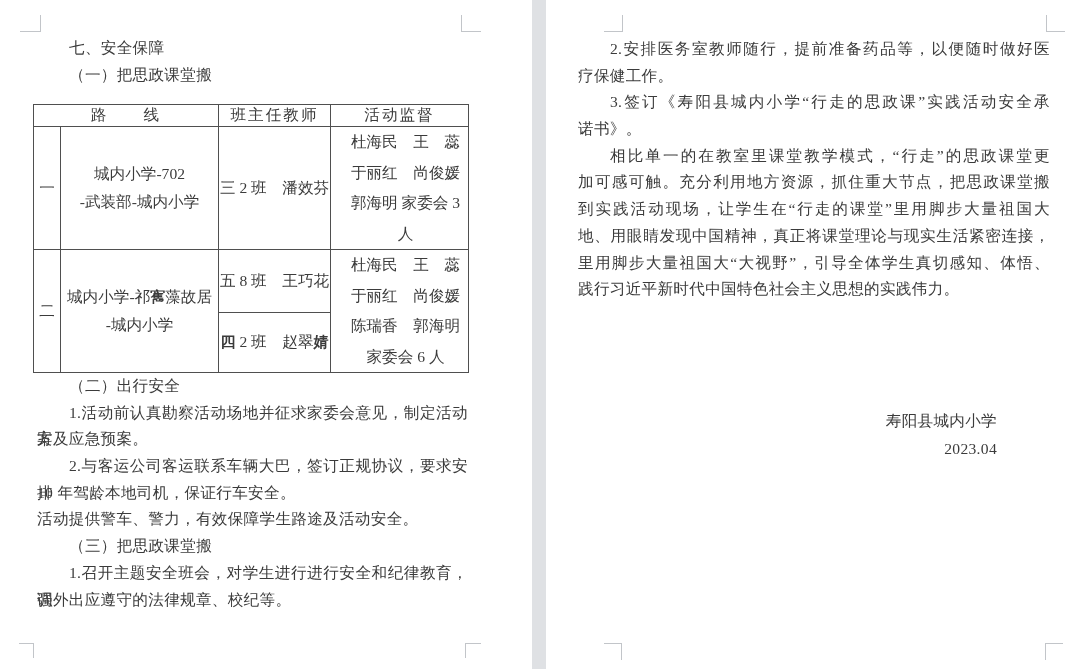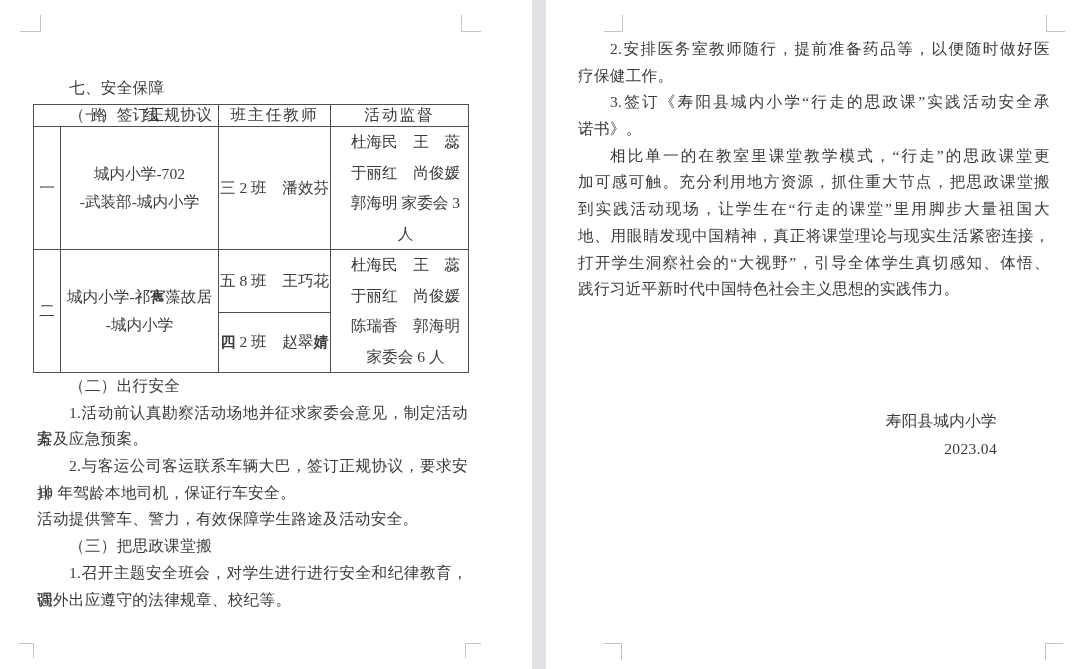--- a/index.html
+++ b/index.html
@@ -42,23 +42,23 @@
 <body>
 
 <div class="spread">
 
   <div class="page" id="page1">
     <div class="mark m-tl" style="left:20px;top:15px;width:20px;height:16px;"></div>
     <div class="mark m-tr" style="left:461px;top:15px;width:19px;height:16px;"></div>
     <div class="mark m-bl" style="left:19px;top:643px;width:14px;height:14px;"></div>
     <div class="mark m-br" style="left:465px;top:643px;width:15px;height:14px;"></div>
 
-    <div class="tblock" style="left:37px;top:35px;width:431px;margin-top:40px;">
+    <div class="tblock" style="left:37px;top:35px;width:431px;">
       <div class="line ind">七、安全保障</div>
-      <div class="line ind">（一）签订正规协议</div>
+      <div class="line ind">（一）把思政课堂搬</div>
     </div>
 
     <table class="rtable">
       <colgroup>
           <col style="width:27px">
           <col style="width:158px">
           <col style="width:112px">
           <col style="width:138px">
         </colgroup>
       <tbody>
@@ -123,21 +123,21 @@
 
     <div class="tblock" style="left:32px;top:36px;width:472px;">
       <div class="line ind fl">2.安排医务室教师随行，提前准备药品等，以便随时做好医</div>
       <div class="line">疗保健工作。</div>
       <div class="line ind fl">3.签订《寿阳县城内小学“行走的思政课”实践活动安全承</div>
       <div class="line">诺书》。</div>
       <div class="line ind fl">相比单一的在教室里课堂教学模式，“行走”的思政课堂更</div>
       <div class="line fl">加可感可触。充分利用地方资源，抓住重大节点，把思政课堂搬</div>
       <div class="line fl">到实践活动现场，让学生在“行走的课堂”里用脚步大量祖国大</div>
       <div class="line fl">地、用眼睛发现中国精神，真正将课堂理论与现实生活紧密连接，</div>
-      <div class="line fl">打开学生洞察社会的“大视野”，引导全体学生真切感知、体悟、</div>
+      <div class="line fl">里用脚步大量祖国大“大视野”，引导全体学生真切感知、体悟、</div>
       <div class="line">践行习近平新时代中国特色社会主义思想的实践伟力。</div>
     </div>
 
     <div class="sig">
       <div class="line">寿阳县城内小学</div>
       <div class="line">2023.04</div>
     </div>
   </div>
 
 </div>

